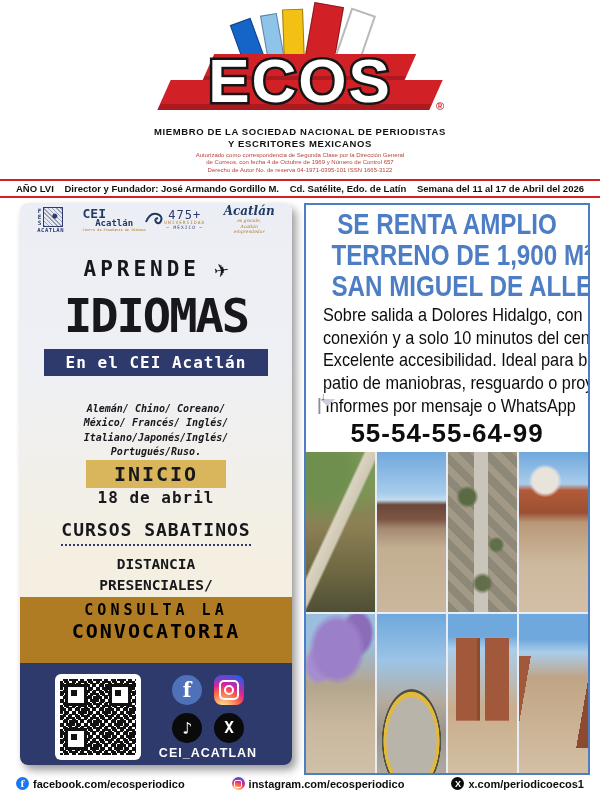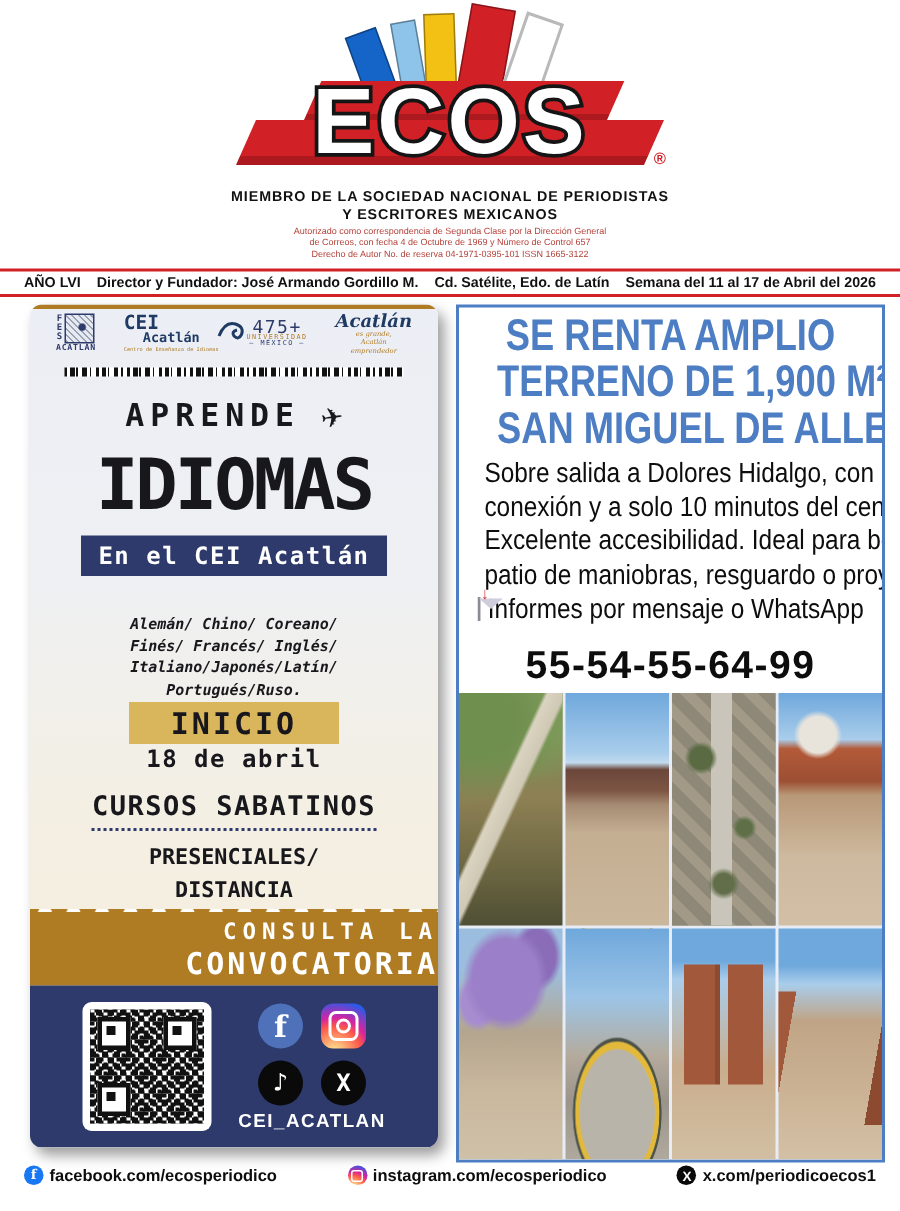--- a/index.html
+++ b/index.html
@@ -59,32 +59,32 @@
   .script-main{font-family:"DejaVu Serif",serif;font-style:italic;font-weight:bold;font-size:12px;}
   .script-sub{font-family:"DejaVu Serif",serif;font-style:italic;font-size:4.5px;color:#b07c23;line-height:1.2;}
   .barcode{width:226px;height:30px;margin:6px auto 4px;background:
     repeating-linear-gradient(90deg,#121212 0 2px,#fff 2px 4px,#121212 4px 7px,#fff 7px 8px,
       #121212 8px 9px,#fff 9px 12px,#121212 12px 15px,#fff 15px 17px,#121212 17px 18px,#fff 18px 21px);}
   .aprende-row{display:flex;justify-content:center;align-items:center;gap:14px;margin-top:8px;}
   .aprende{font-size:21px;font-weight:bold;letter-spacing:4px;}
   .plane{font-size:24px;transform:rotate(-8deg);}
   .idiomas{font-size:47px;font-weight:bold;letter-spacing:-2px;line-height:1;margin-top:9px;}
   .cei-bar{background:#2d3a6b;color:#fff;font-size:16px;font-weight:bold;letter-spacing:1px;
-           width:204px;margin:10px auto 0;padding:4px 0;}
+           width:224px;margin:10px auto 0;padding:4px 0;}
   .langs{margin-top:26px;font-size:10px;font-weight:bold;line-height:1.45;font-style:italic;}
   .inicio{display:inline-block;background:#d9b55c;font-size:20px;font-weight:bold;letter-spacing:2px;
           padding:2px 28px;margin:0 auto 0;}
   .inicio-date{font-size:16px;font-weight:bold;letter-spacing:1px;margin-top:0;}
   .cursos{display:inline-block;font-size:18px;font-weight:bold;letter-spacing:1px;margin:12px auto 0;
           border-bottom:2.5px dotted #2d3a6b;padding-bottom:4px;}
   .modalidad{font-size:14.5px;font-weight:bold;line-height:1.5;margin-top:8px;}
   .perforation{margin-top:auto;height:13px;background-color:#b07c23;
      background-image:radial-gradient(circle at 10px 3px,#fff 4.5px,transparent 5px);
      background-size:19px 13px;background-repeat:repeat-x;}
-  .consulta{background:#b07c23;color:#ffffff;padding:4px 0 3px;text-align:right;}
+  .consulta{background:#b07c23;color:#000000;padding:4px 0 20px;}
   .consulta-l1{font-size:15px;font-weight:bold;letter-spacing:4px;}
   .consulta-l2{font-size:20px;font-weight:bold;letter-spacing:2px;}
   .ticket-bottom{background:#2d3a6b;flex:0 0 96px;display:flex;justify-content:center;
                  align-items:center;gap:18px;padding:6px 0;}
   .qr{width:76px;height:76px;background:#fff;border-radius:6px;padding:5px;position:relative;}
   .qr-noise{width:100%;height:100%;background-color:#fff;background-image:
       repeating-conic-gradient(#111 0 25%,transparent 0 50%),
       repeating-conic-gradient(#111 0 25%,transparent 0 50%);
       background-size:8px 8px,6px 6px;background-position:0 0,3px 2px;position:relative;}
   .finder{position:absolute;width:16px;height:16px;border:3px solid #111;background:#fff;}
@@ -107,21 +107,21 @@
             display:flex;flex-direction:column;overflow:hidden;}
   .headline{margin-top:4px;text-align:center;color:#4d7dc3;font-weight:900;font-size:29.5px;
             line-height:1.04;transform:scaleX(.82);transform-origin:50% 0;white-space:nowrap;}
   .ad-body{margin-top:3px;text-align:center;color:#0d0d0d;font-size:18.5px;line-height:1.22;
            transform:scaleX(.88);transform-origin:50% 0;white-space:nowrap;}
   .informes-row{display:flex;justify-content:center;align-items:center;gap:6px;}
   .envelope{position:relative;width:20px;height:14px;background:#eceaf2;border:1px solid #8b8b97;display:inline-block;}
   .envelope::before{content:"";position:absolute;left:0;top:0;border-left:9px solid transparent;
       border-right:9px solid transparent;border-top:7px solid #cfcddb;}
   .env-arrow{position:absolute;left:2px;top:-9px;color:#d22027;font-size:11px;font-weight:900;}
-  .phone{text-align:center;font-size:26px;font-weight:900;letter-spacing:1px;color:#0d0d0d;margin-top:11px;}
+  .phone{text-align:center;font-size:26px;font-weight:900;letter-spacing:1px;color:#0d0d0d;margin-top:1px;}
   .collage{flex:1;margin-top:3px;display:grid;grid-template-columns:repeat(4,1fr);
            grid-template-rows:1fr 1fr;gap:2px;background:#e8edf5;}
   .photo{position:relative;overflow:hidden;}
   .p1{background:
       linear-gradient(115deg,transparent 40%,#d9d3c0 42%,#cfc8b4 50%,transparent 52%),
       radial-gradient(circle at 20% 12%,#6f8f4e 0 16%,transparent 38%),
       radial-gradient(circle at 72% 8%,#7e9a5a 0 14%,transparent 32%),
       linear-gradient(180deg,#8aa06a 0%,#7d8b55 18%,#8d8054 45%,#6d6742 75%,#4f4f35 100%);}
   .p2{background:linear-gradient(180deg,#6fa8dc 0%,#a9cdeb 26%,#c2dbee 30%,#6b473a 33%,#7d5544 42%,#a58b72 48%,#c3ae92 60%,#cbb79b 100%);}
   .p3{background-color:#948e7e;background-image:
@@ -240,32 +240,32 @@
       <div class="aprende-row">
         <span class="aprende">APRENDE</span>
         <span class="plane">✈</span>
       </div>
       <div class="idiomas">IDIOMAS</div>
 
       <div class="cei-bar">En el CEI Acatlán</div>
 
       <div class="langs">
         <div>Alemán/ Chino/ Coreano/</div>
-        <div>Finés/ Francés/ Inglés/</div>
-        <div>Italiano/Japonés/Latín/</div>
+        <div>México/ Francés/ Inglés/</div>
+        <div>Italiano/Japonés/Inglés/</div>
         <div>Portugués/Ruso.</div>
       </div>
 
       <div><span class="inicio">INICIO</span></div>
       <div class="inicio-date">18 de abril</div>
 
       <div><span class="cursos">CURSOS SABATINOS</span></div>
       <div class="modalidad">
+        <div>DISTANCIA</div>
         <div>PRESENCIALES/</div>
-        <div>DISTANCIA</div>
       </div>
 
       <div class="perforation"></div>
       <div class="consulta">
         <div class="consulta-l1">CONSULTA LA</div>
         <div class="consulta-l2">CONVOCATORIA</div>
       </div>
 
       <div class="ticket-bottom">
         <div class="qr">

